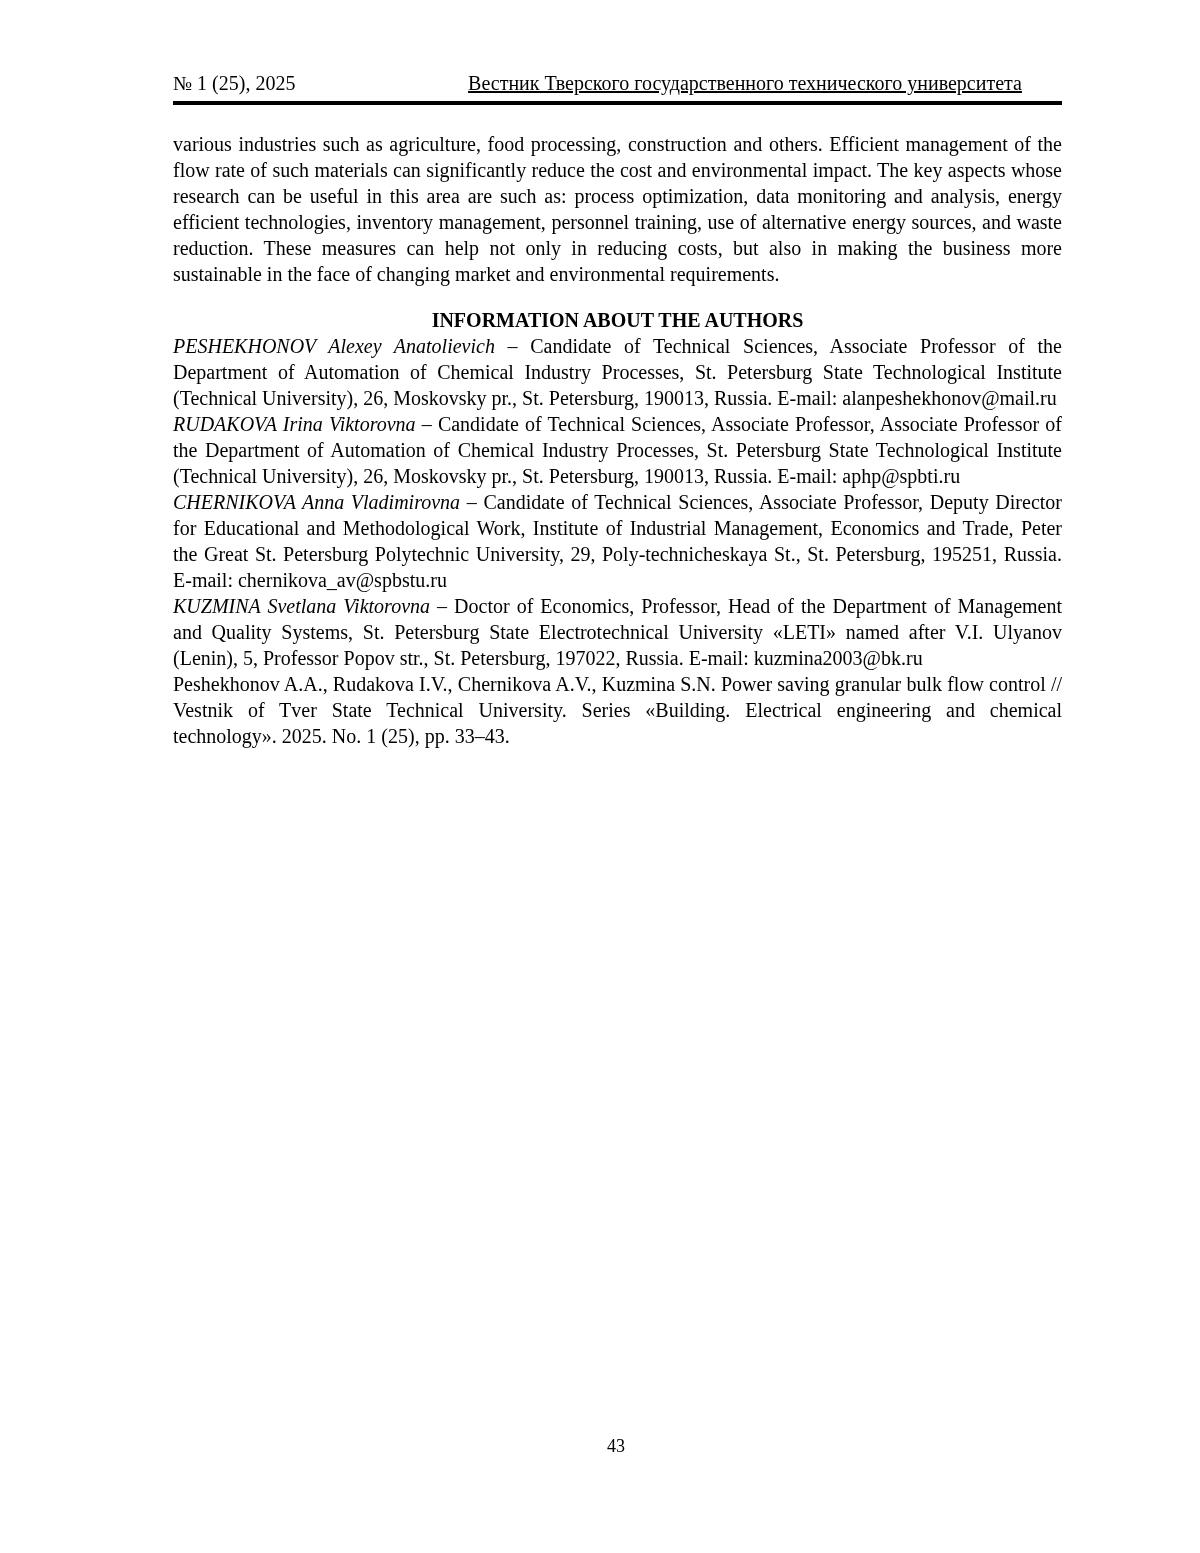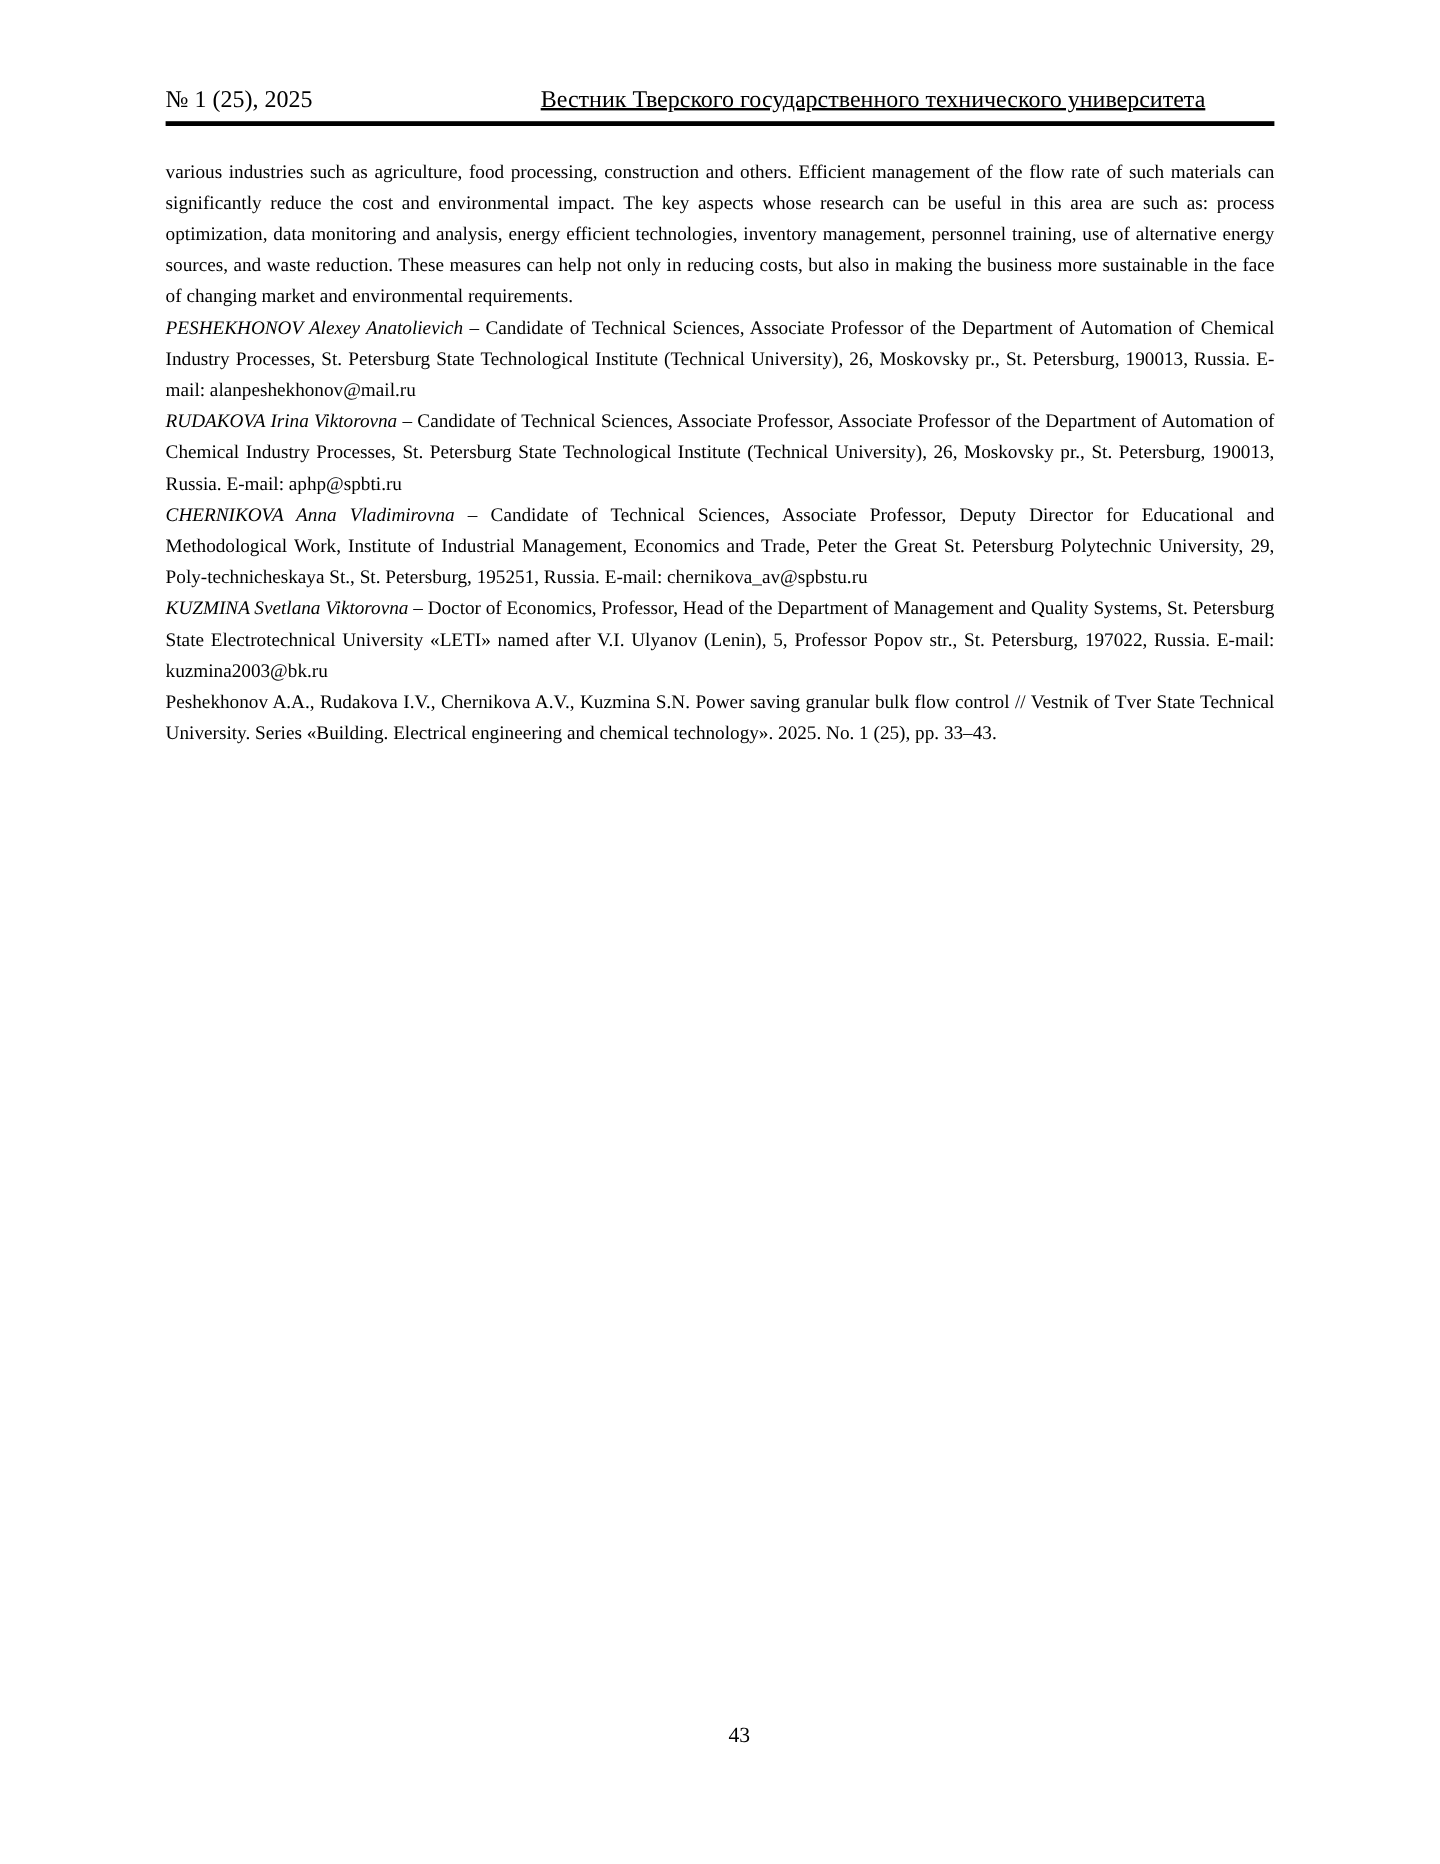--- a/index.html
+++ b/index.html
@@ -5,20 +5,21 @@
   * { margin: 0; padding: 0; box-sizing: border-box; }
   html, body { background: #ffffff; }
   .page {
     width: 1200px;
     height: 1553px;
     position: relative;
     background: #ffffff;
     color: #000000;
     font-family: "Liberation Serif", serif;
     overflow: hidden;
+    padding-left: 35px;
   }
   .content {
     padding: 72px 138px 0 138px;
   }
   .header-top {
     display: flex;
     align-items: baseline;
   }
   .issue {
     width: 255px;
@@ -38,21 +39,21 @@
   .header-series {
     margin-left: 255px;
     text-align: center;
     font-size: 20px;
     padding-top: 6px;
   }
   .body-block {
     margin-top: 26px;
   }
   .para {
-    font-size: 16px;
+    font-size: 20px;
     line-height: 26px;
     text-align: justify;
   }
   .keywords {
     text-indent: 70px;
   }
   .keywords b { font-weight: bold; }
   .section-heading {
     font-size: 20px;
     line-height: 26px;
@@ -87,20 +88,21 @@
         <span class="journal-title">Вестник Тверского государственного технического университета</span>
       </div>
       <div class="header-rule"></div>
     </div>
 
     <div class="body-block">
       <p class="para">various industries such as agriculture, food processing, construction and others. Efficient management of the flow rate of such materials can significantly reduce the cost and environmental impact. The key aspects whose research can be useful in this area are such as: process optimization, data monitoring and analysis, energy efficient technologies, inventory management, personnel training, use of alternative energy sources, and waste reduction. These measures can help not only in reducing costs, but also in making the business more sustainable in the face of changing market and environmental requirements.</p>
     </div>
 
     <div>
+      <h2 class="section-heading">INFORMATION ABOUT THE AUTHORS</h2>
       <p class="para author-entry"><em>PESHEKHONOV Alexey Anatolievich</em><span> – Candidate of Technical Sciences, Associate Professor of the Department of Automation of Chemical Industry Processes, St. Petersburg State Technological Institute (Technical University), 26, Moskovsky pr., St. Petersburg, 190013, Russia. E-mail: alanpeshekhonov@mail.ru</span></p>
       <p class="para author-entry"><em>RUDAKOVA Irina Viktorovna</em><span> – Candidate of Technical Sciences, Associate Professor, Associate Professor of the Department of Automation of Chemical Industry Processes, St. Petersburg State Technological Institute (Technical University), 26, Moskovsky pr., St. Petersburg, 190013, Russia. E-mail: aphp@spbti.ru</span></p>
       <p class="para author-entry"><em>CHERNIKOVA Anna Vladimirovna</em><span> – Candidate of Technical Sciences, Associate Professor, Deputy Director for Educational and Methodological Work, Institute of Industrial Management, Economics and Trade, Peter the Great St. Petersburg Polytechnic University, 29, Poly-technicheskaya St., St. Petersburg, 195251, Russia. E-mail: chernikova_av@spbstu.ru</span></p>
       <p class="para author-entry"><em>KUZMINA Svetlana Viktorovna</em><span> – Doctor of Economics, Professor, Head of the Department of Management and Quality Systems, St. Petersburg State Electrotechnical University «LETI» named after V.I. Ulyanov (Lenin), 5, Professor Popov str., St. Petersburg, 197022, Russia. E-mail: kuzmina2003@bk.ru</span></p>
     </div>
 
     <div class="citation-block">
       <p class="para">Peshekhonov A.A., Rudakova I.V., Chernikova A.V., Kuzmina S.N. Power saving granular bulk flow control // Vestnik of Tver State Technical University. Series «Building. Electrical engineering and chemical technology». 2025. No. 1 (25), pp. 33–43.</p>
     </div>
 

